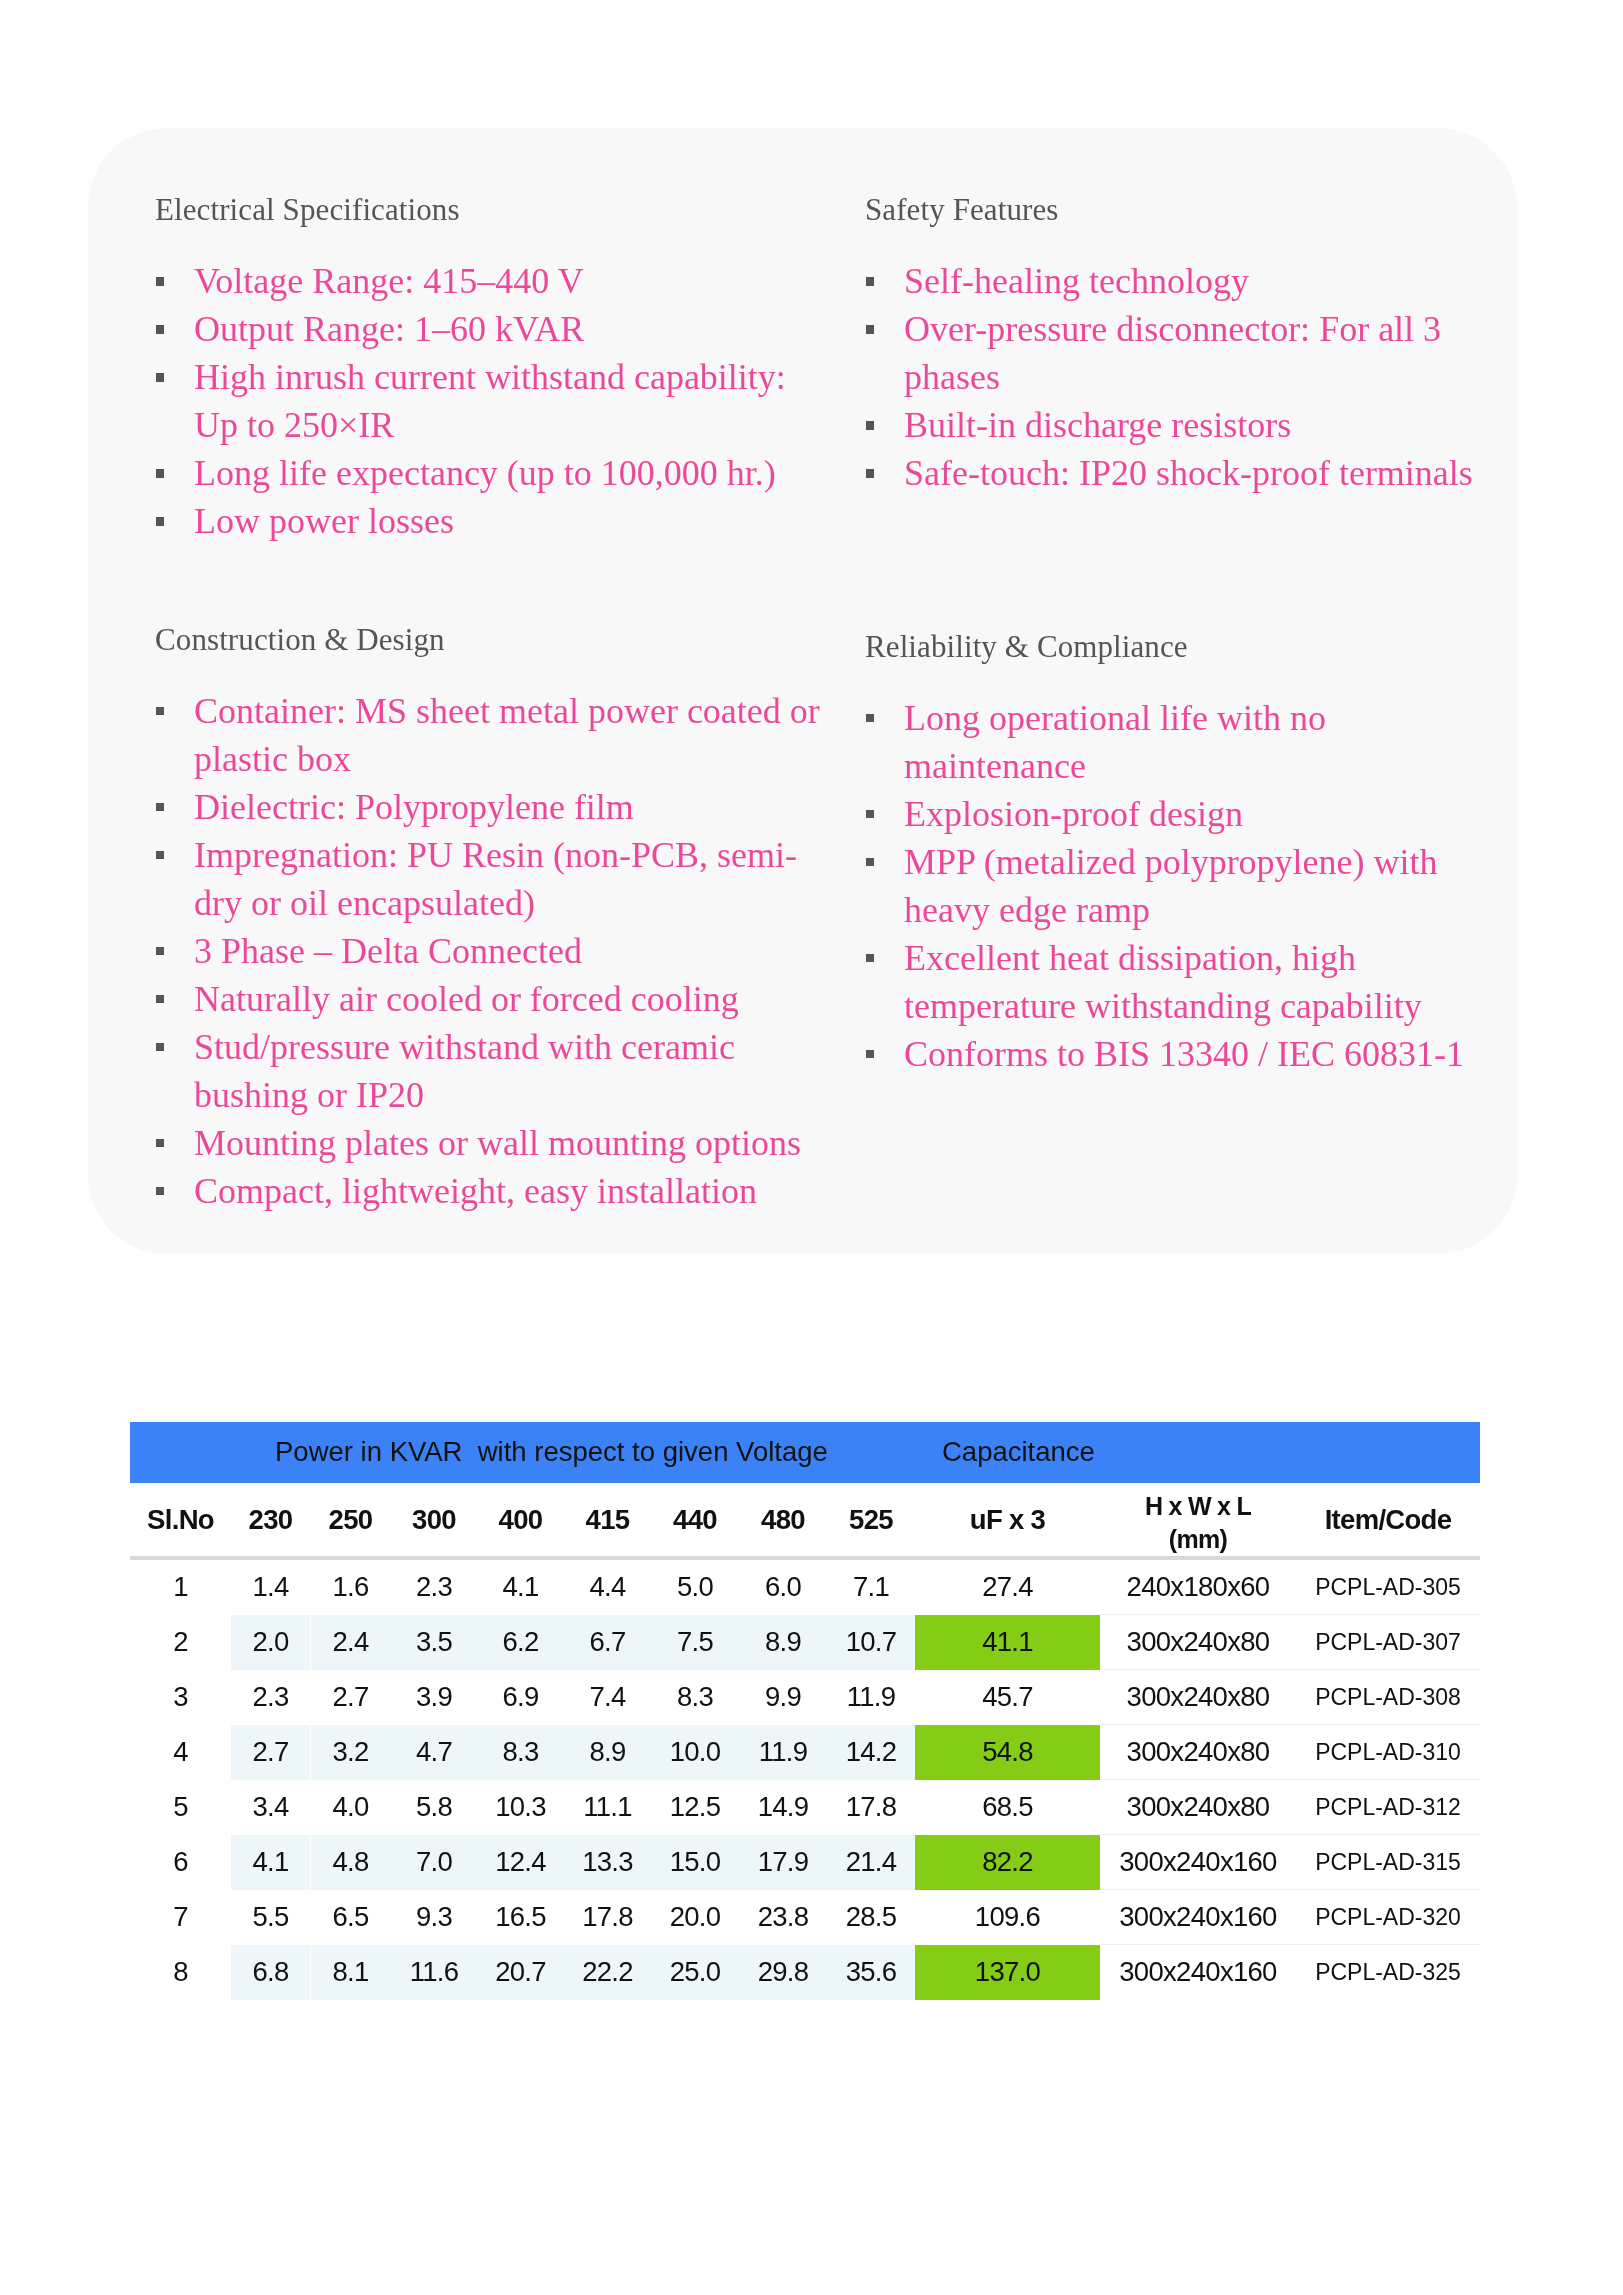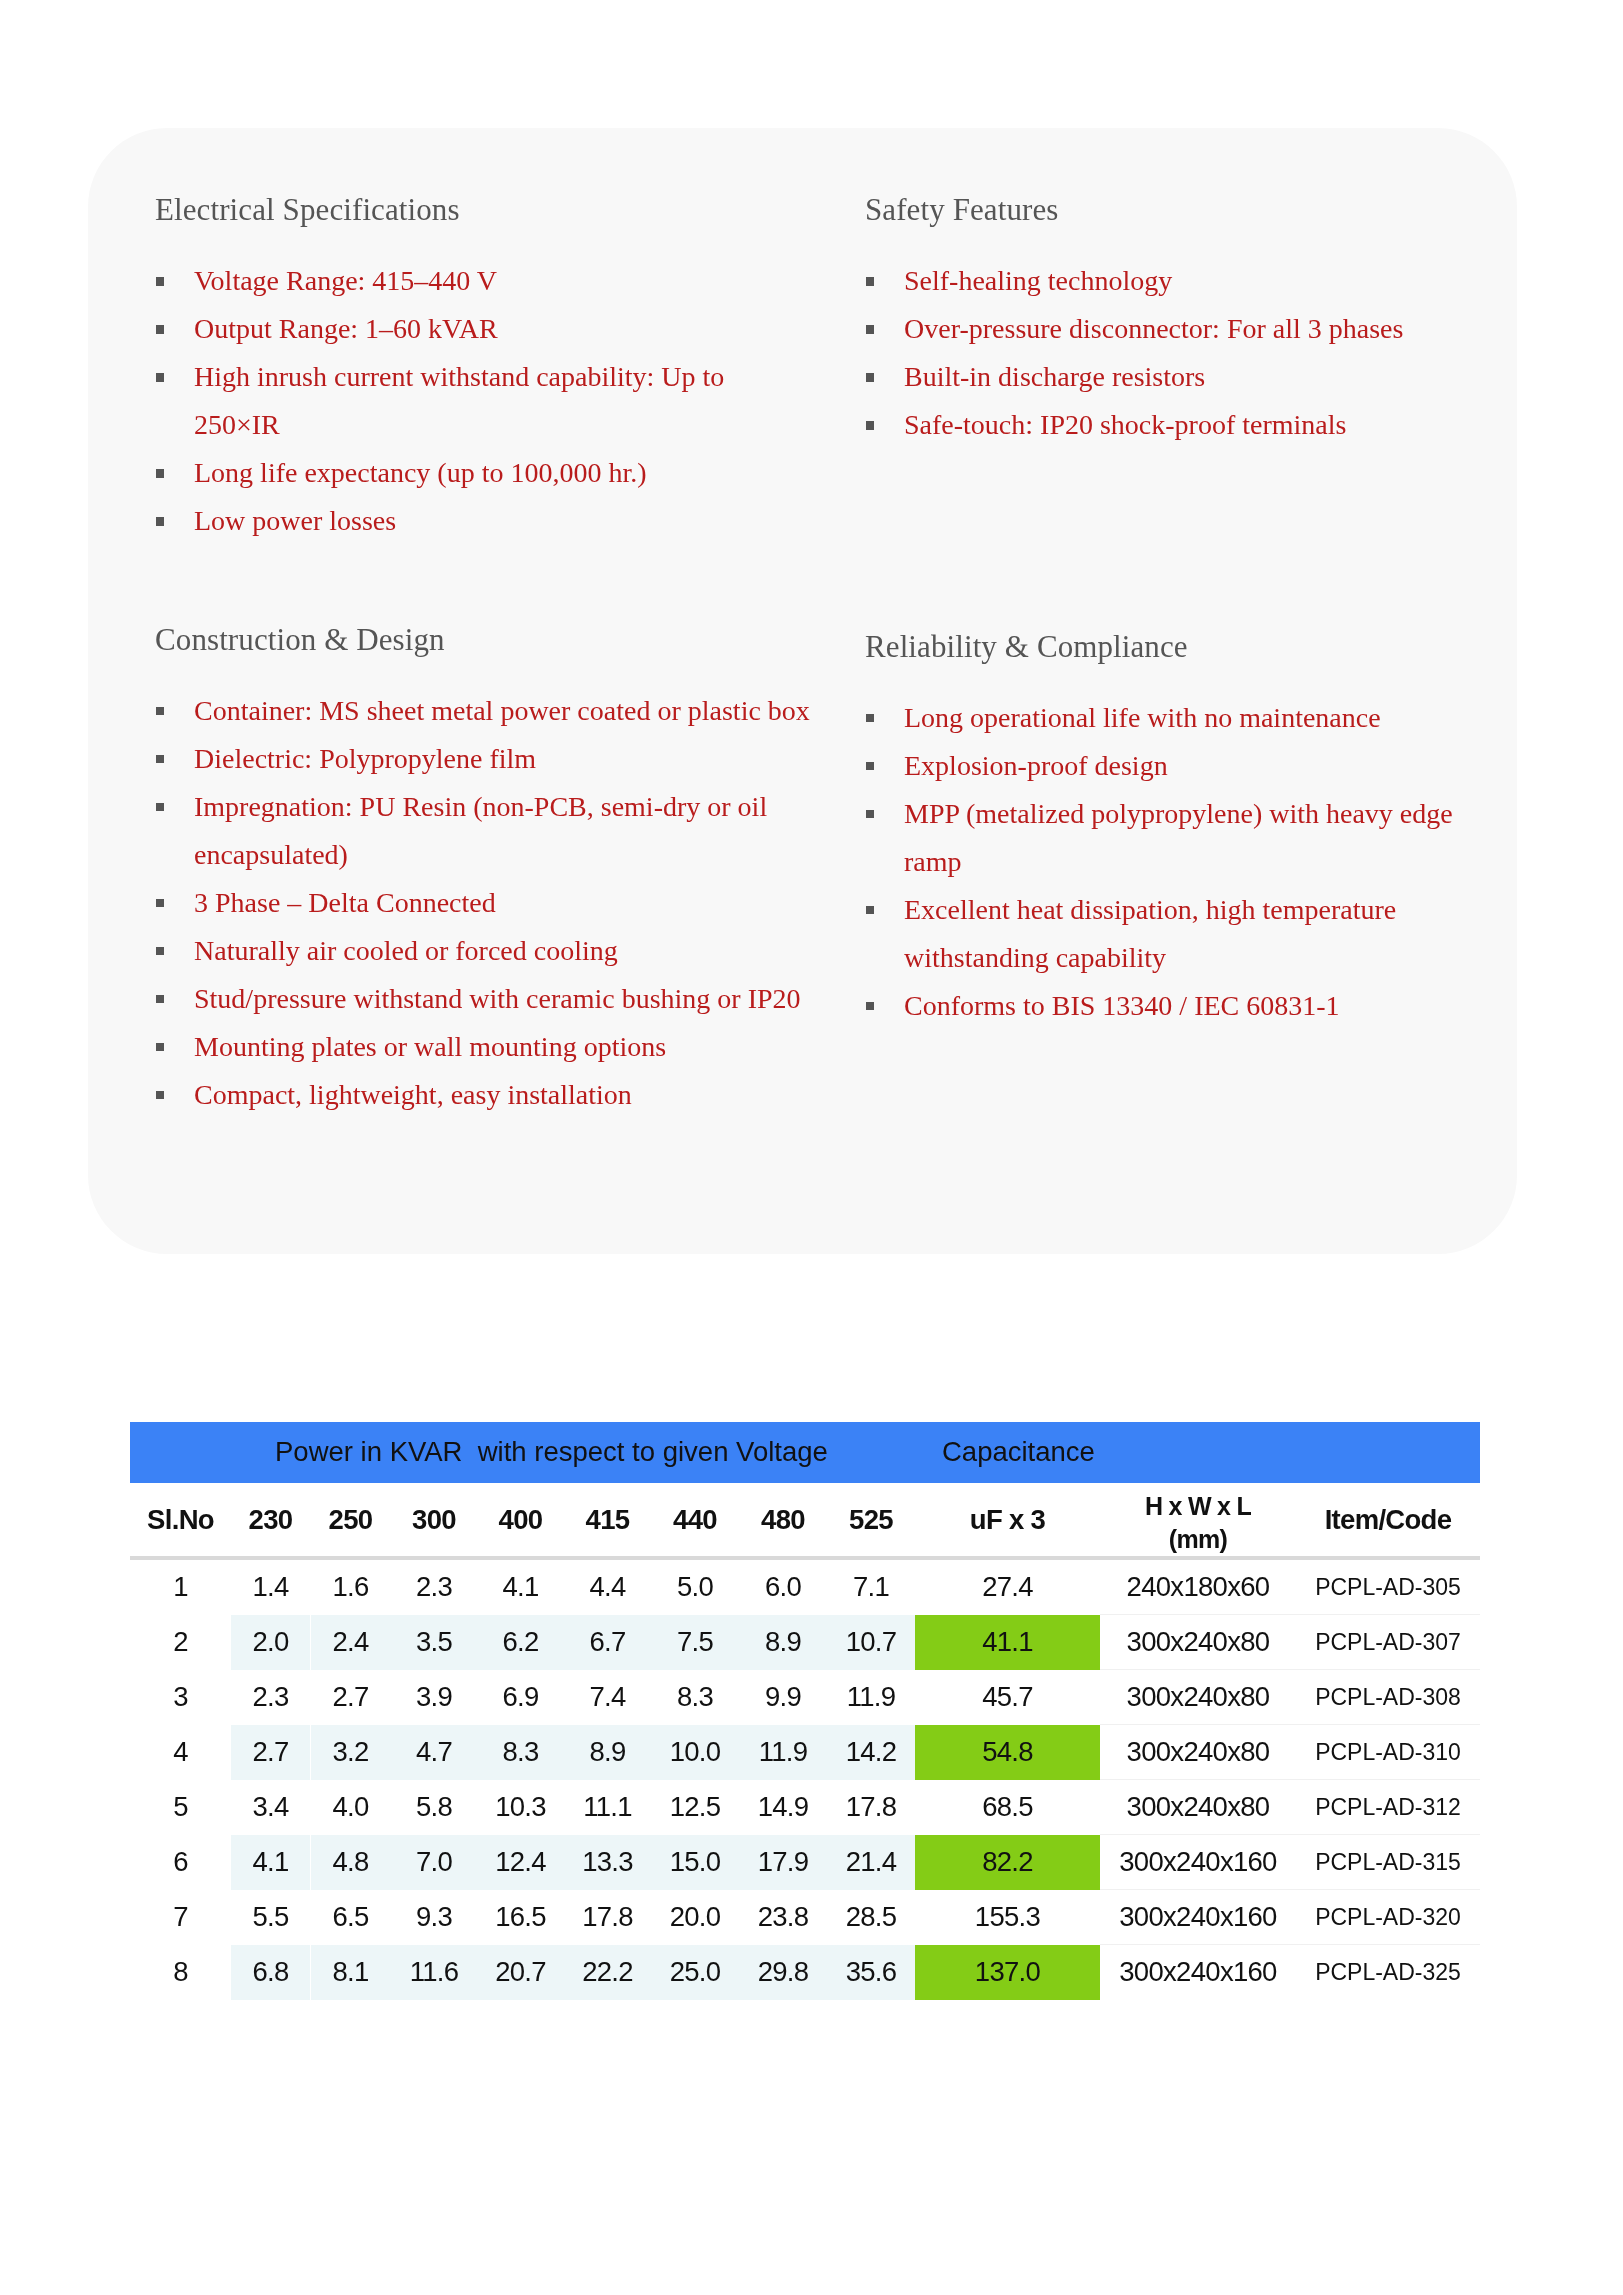--- a/index.html
+++ b/index.html
@@ -8,22 +8,22 @@
     position: absolute; left: 88px; top: 128px; width: 1429px; height: 1126px;
     background: #f8f8f8; border-radius: 79px;
   }
   .section { position: absolute; color: #555555; font-family: Liberation Serif, serif; }
   .section h2 {
     margin: 0; font-weight: normal; font-size: 31px; line-height: 39px; color: #555555;
     letter-spacing: 0.1px;
   }
   .section ul { list-style: none; margin: 0; padding: 0; }
   .section li {
-    position: relative; padding-left: 39px; font-size: 28px; line-height: 48px;
-    color: #b91c1c;
+    position: relative; padding-left: 39px; font-size: 36px; line-height: 48px;
+    color: #ec4899;
   }
   .section li .bullet {
     position: absolute; left: 1.3px; top: 20px; width: 7.9px; height: 8.5px; background: #555555;
   }
   #sec-electrical { left: 155px; top: 190px; width: 654px; }
   #sec-electrical ul { margin-top: 28px; }
   #sec-safety { left: 865px; top: 190px; width: 628px; }
   #sec-safety ul { margin-top: 28px; }
   #sec-construction { left: 155px; top: 620px; width: 674px; }
   #sec-construction ul { margin-top: 27.5px; }
@@ -236,21 +236,21 @@
       <div class="row">
         <div class="cell c-sl">7</div>
         <div class="cell c-230 kv">5.5</div>
         <div class="cell c-250 kv">6.5</div>
         <div class="cell c-300 kv">9.3</div>
         <div class="cell c-400 kv">16.5</div>
         <div class="cell c-415 kv">17.8</div>
         <div class="cell c-440 kv">20.0</div>
         <div class="cell c-480 kv">23.8</div>
         <div class="cell c-525 kv">28.5</div>
-        <div class="cell c-cap cap">155.3</div>
+        <div class="cell c-cap cap">109.6</div>
         <div class="cell c-dim">300x240x160</div>
         <div class="cell c-code code">PCPL-AD-320</div>
         <div class="line"></div>
       </div>
       <div class="row shaded">
         <div class="cell c-sl">8</div>
         <div class="cell c-230 kv">6.8</div>
         <div class="cell c-250 kv">8.1</div>
         <div class="cell c-300 kv">11.6</div>
         <div class="cell c-400 kv">20.7</div>

